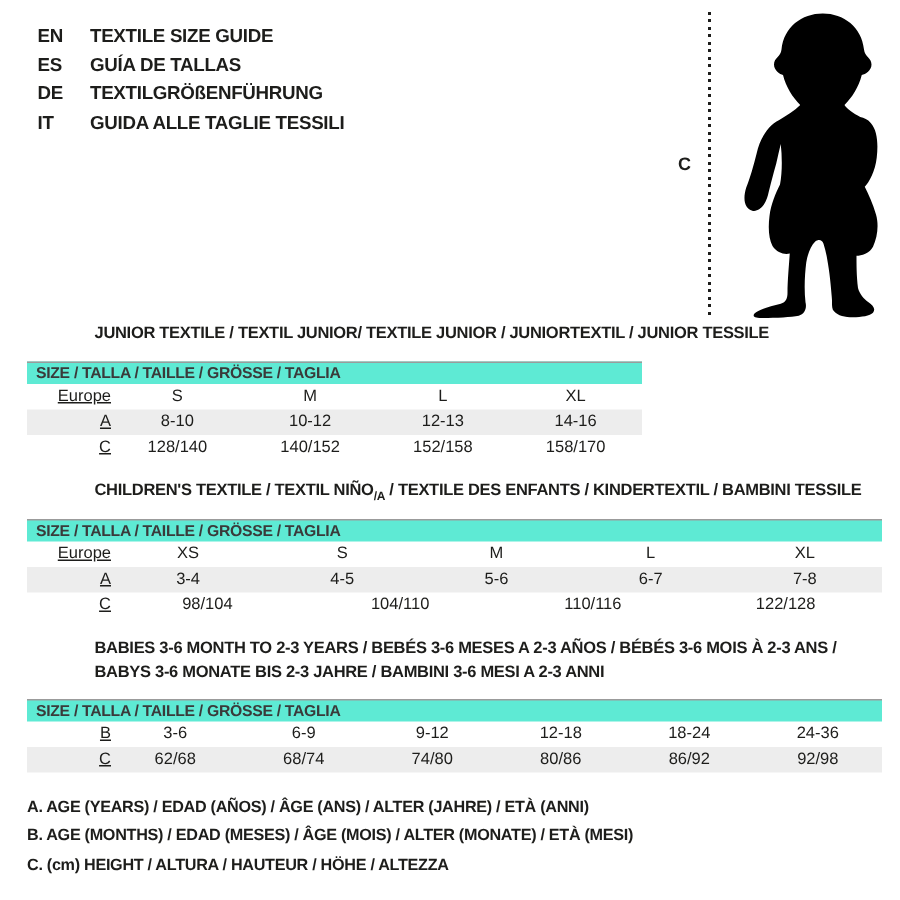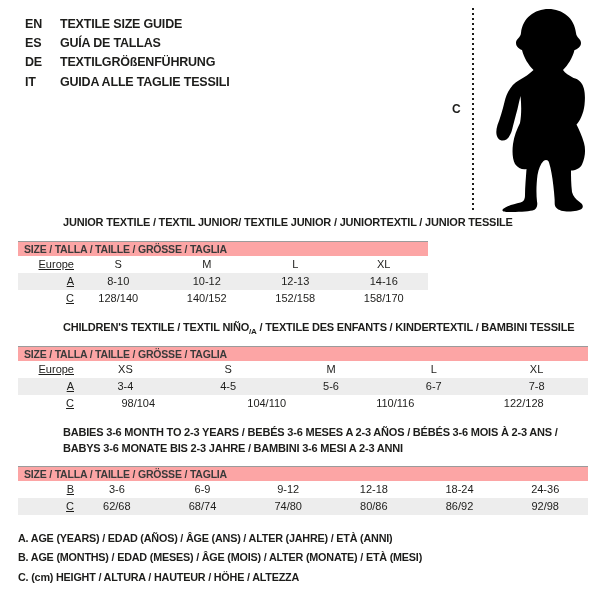--- a/index.html
+++ b/index.html
@@ -17,21 +17,21 @@
   .dotted-line{left:472px;top:8px;width:2px;height:203px;
     background:repeating-linear-gradient(to bottom,#1d1d1b 0 2px,transparent 2px 5px);}
   .baby-svg{left:484px;top:6px;}
 
   
   .tbl-title{left:18px;font-size:11px;font-weight:bold;letter-spacing:-0.2px;white-space:nowrap;margin-left:45px;}
   .tbl-title sub.small{font-size:8px;}
 
   
   .tbl{left:18px;}
-  .tbl-header{height:14px;line-height:14px;background:#fca5a5;border-top:1px solid #9b9b9b;
+  .tbl-header{height:14px;line-height:14px;background:#5eead4;border-top:1px solid #9b9b9b;
     color:#3a3a3a;font-size:10.5px;font-weight:bold;padding-left:6px;letter-spacing:-0.2px;}
   .tbl-row{display:flex;height:17px;line-height:17px;font-size:11px;}
   .tbl-row.shaded{background:#ededed;}
   .cell-label{flex:0 0 50px;padding-left:6px;text-align:right;text-decoration:underline;}
   .cell-val{flex:1 1 0;text-align:center;}
 
   .t1{width:410px;} .t2{width:570px;} .t3{width:570px;}
 
   
   .legend{left:18px;top:529px;font-size:10.8px;font-weight:bold;line-height:19.3px;letter-spacing:-0.2px;}

